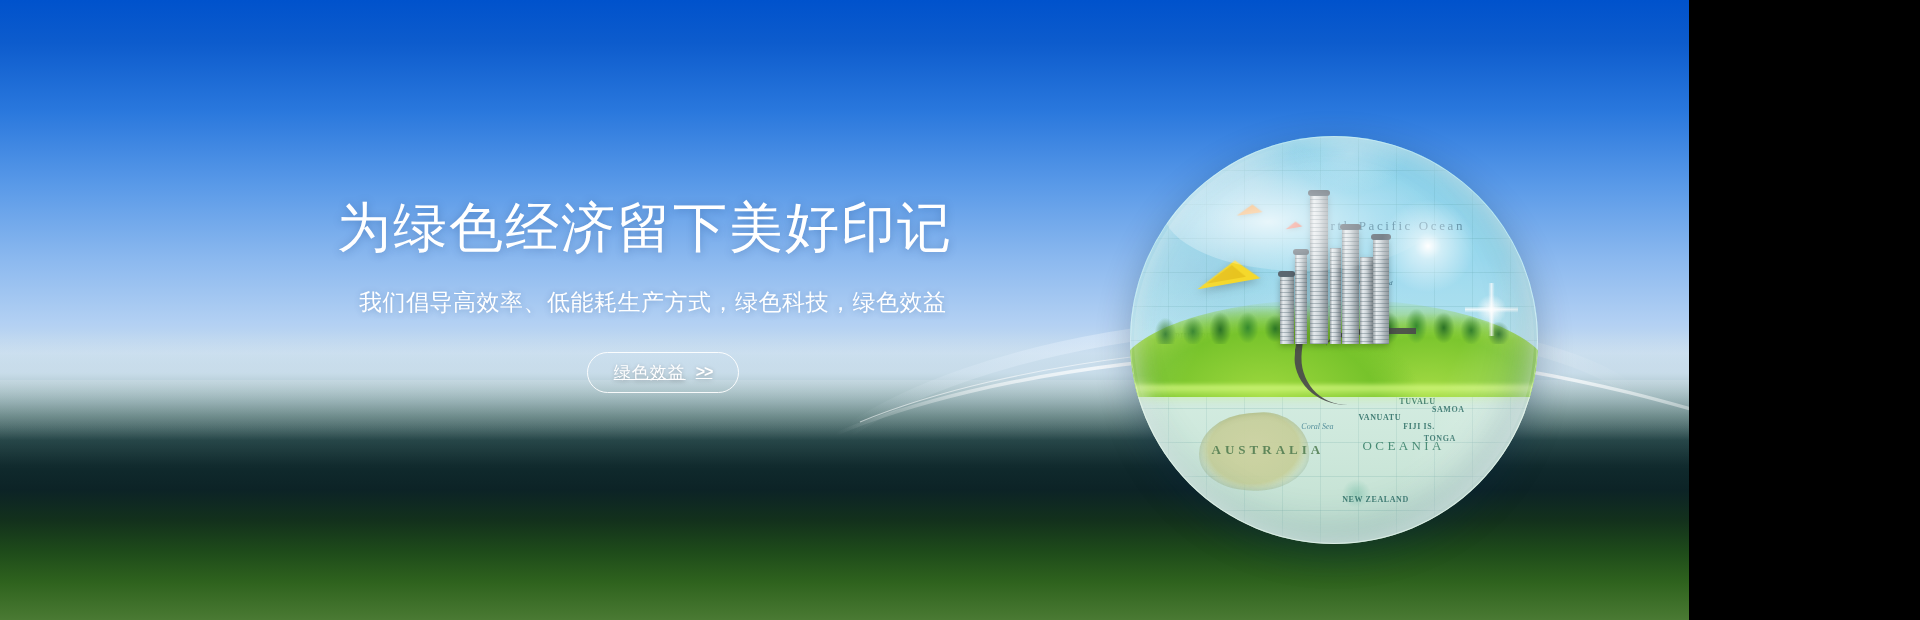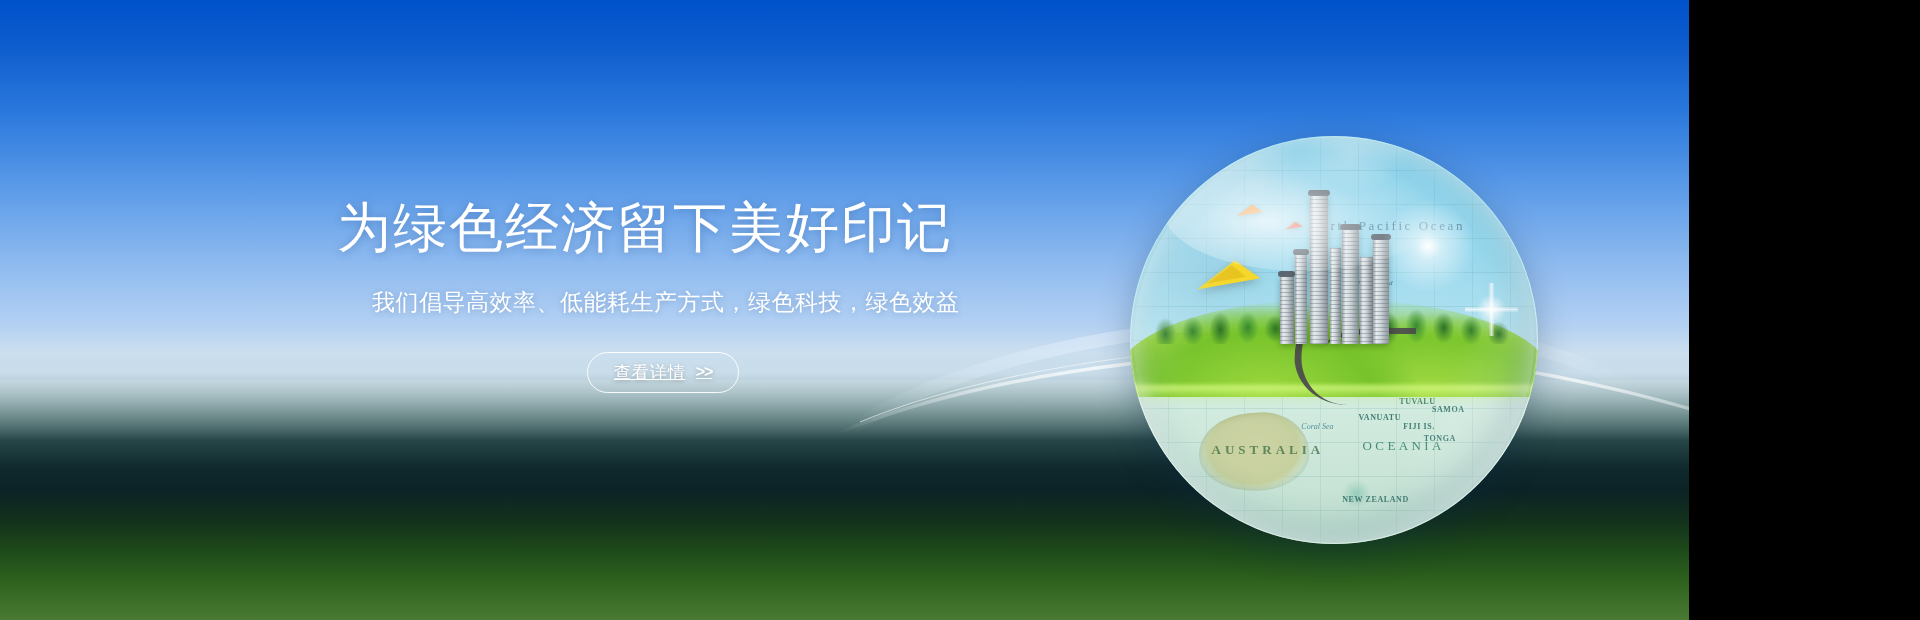--- a/index.html
+++ b/index.html
@@ -41,21 +41,21 @@
   }
 
   
   .text-block { position:absolute; left:337px; top:196px; width:660px; }
   .headline {
     font-size:54px; line-height:1.18; color:#ffffff; font-weight:300;
     letter-spacing:2px; white-space:nowrap;
     text-shadow:0 1px 8px rgba(30,70,130,.35);
   }
   .subline {
-    margin-top:26px; margin-left:35px;
+    margin-top:26px; margin-left:22px;
     font-size:23px; line-height:1.4; color:#ffffff; font-weight:400;
     letter-spacing:.5px; white-space:nowrap;
     text-shadow:0 1px 6px rgba(30,70,130,.30);
   }
   .btn-row { margin-top:34px; display:flex; justify-content:center; width:652px; }
   .cta {
     display:inline-flex; align-items:center; justify-content:center; gap:10px;
     height:41px; padding:0 26px; border:1px solid rgba(255,255,255,.92);
     border-radius:21px; color:#ffffff; font-size:17px; letter-spacing:1px;
     background:transparent; cursor:pointer; white-space:nowrap;
@@ -264,21 +264,21 @@
 <div id="banner">
 
   <div class="haze"></div>
   <div class="glowband"></div>
 
   <div class="text-block">
     <div class="headline">为绿色经济留下美好印记</div>
     <div class="subline">我们倡导高效率、低能耗生产方式，绿色科技，绿色效益</div>
     <div class="btn-row">
       <a class="cta" href="#">
-        <span>查看详情</span>
+        <span>绿色效益</span>
         <span class="chev">&gt;&gt;</span>
       </a>
     </div>
   </div>
 
   <div id="globe-wrap">
 
     <svg class="swoosh" viewBox="0 0 1010 180">
       <defs>
         <linearGradient id="sw" x1="0" y1="0" x2="1" y2="0">

